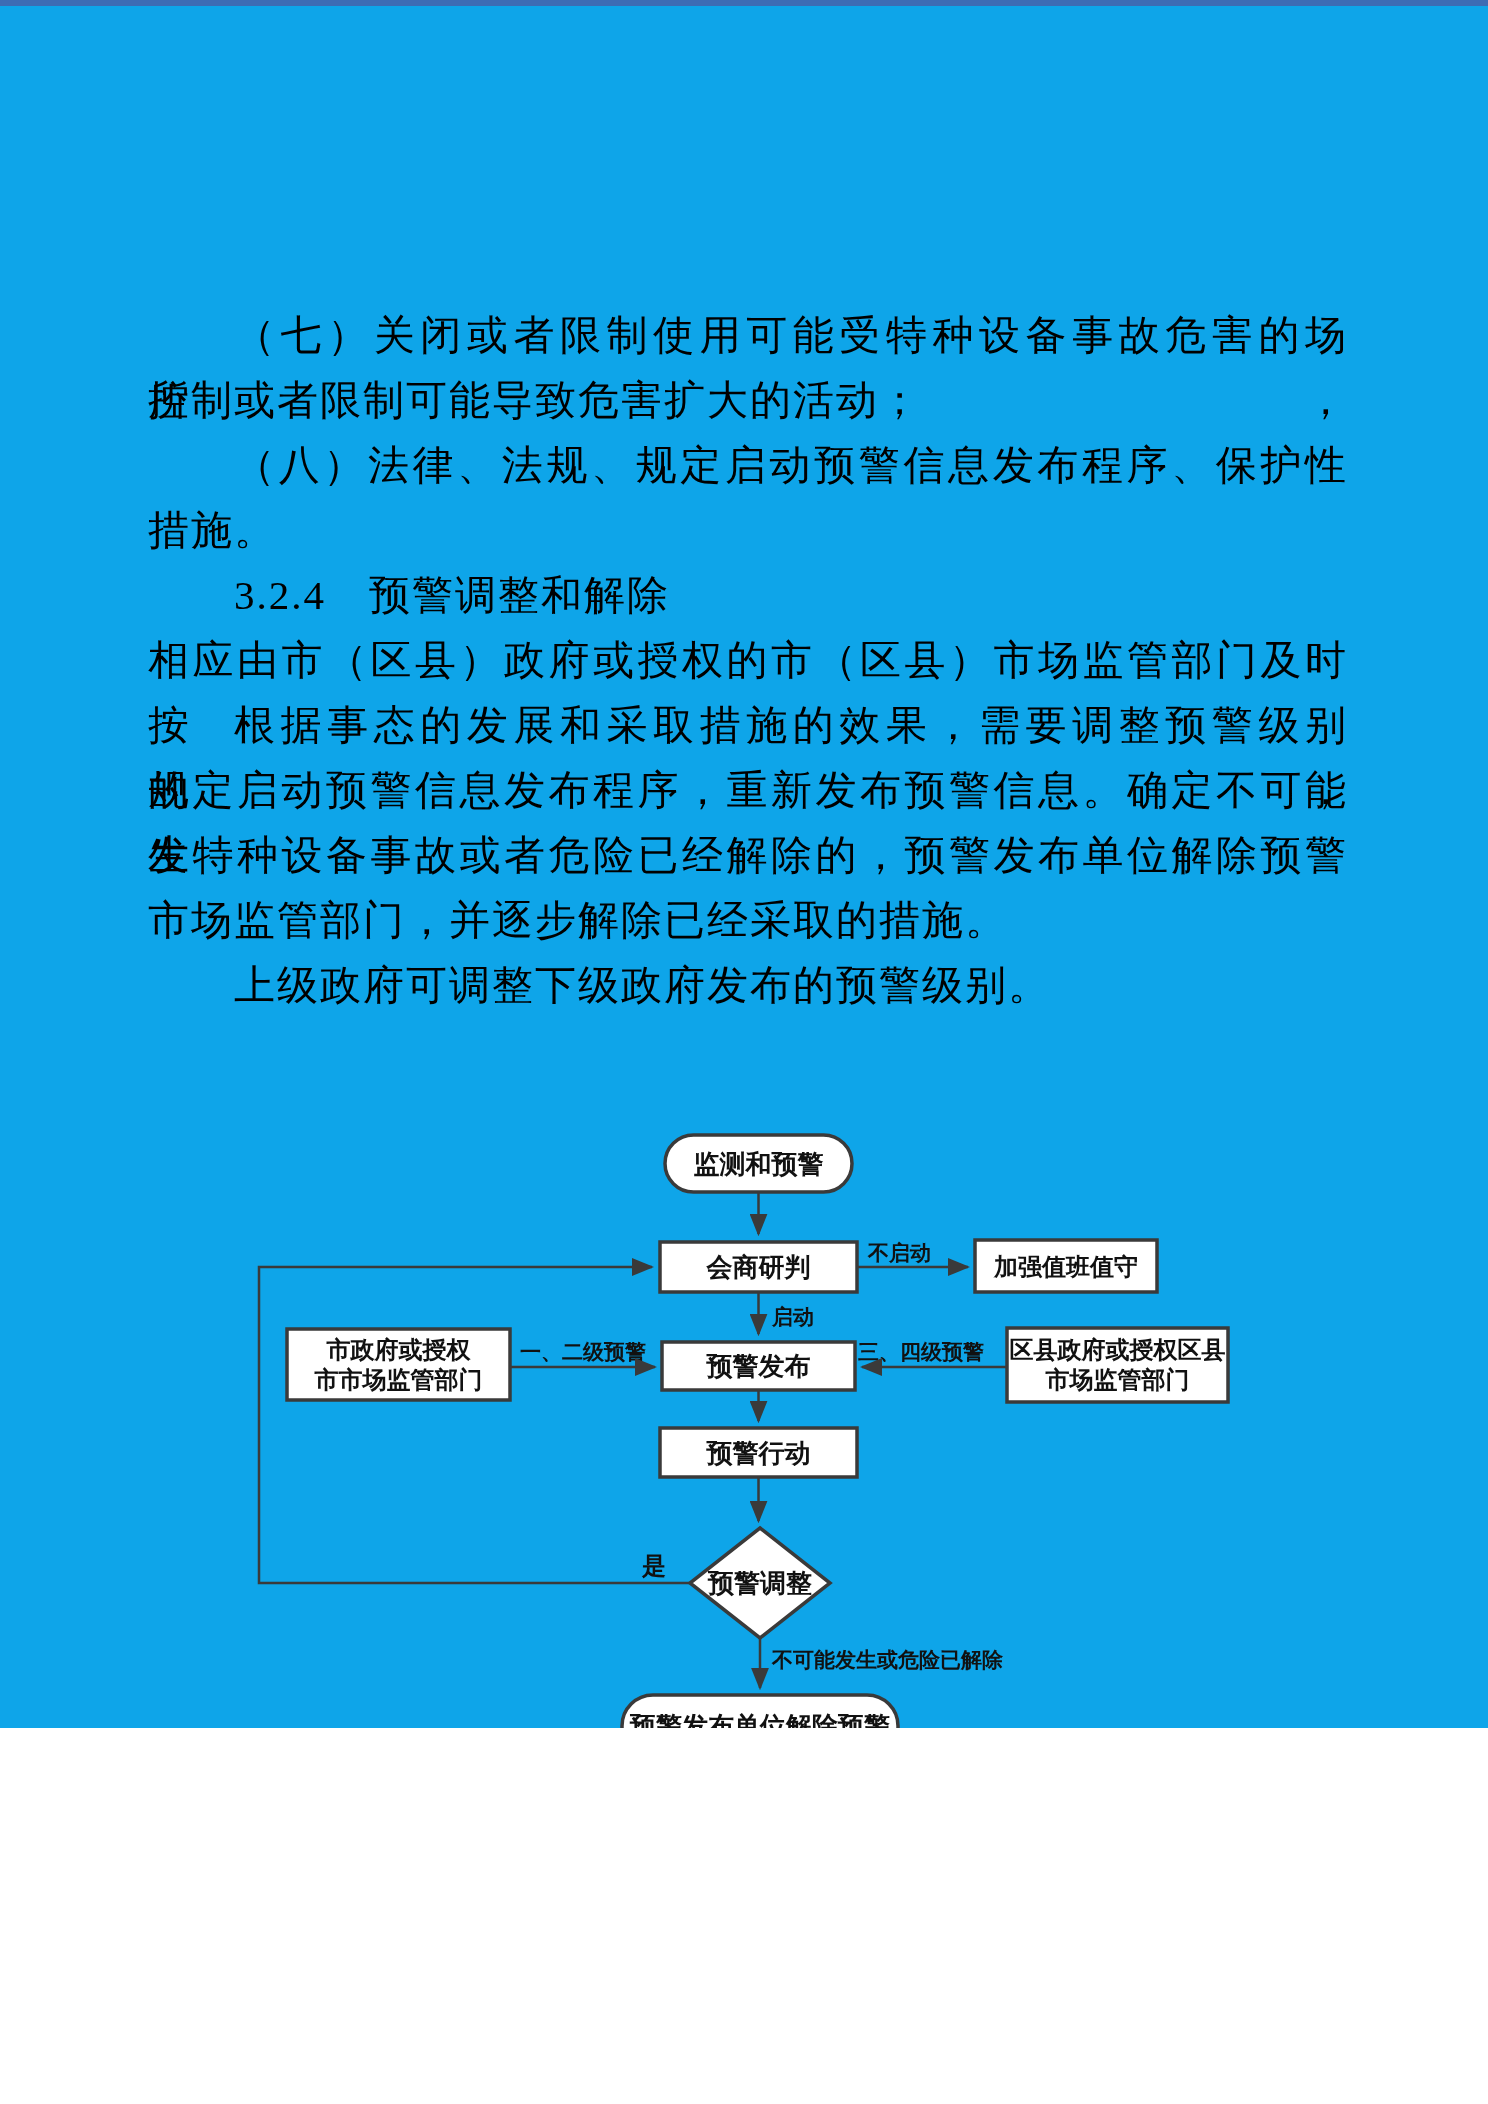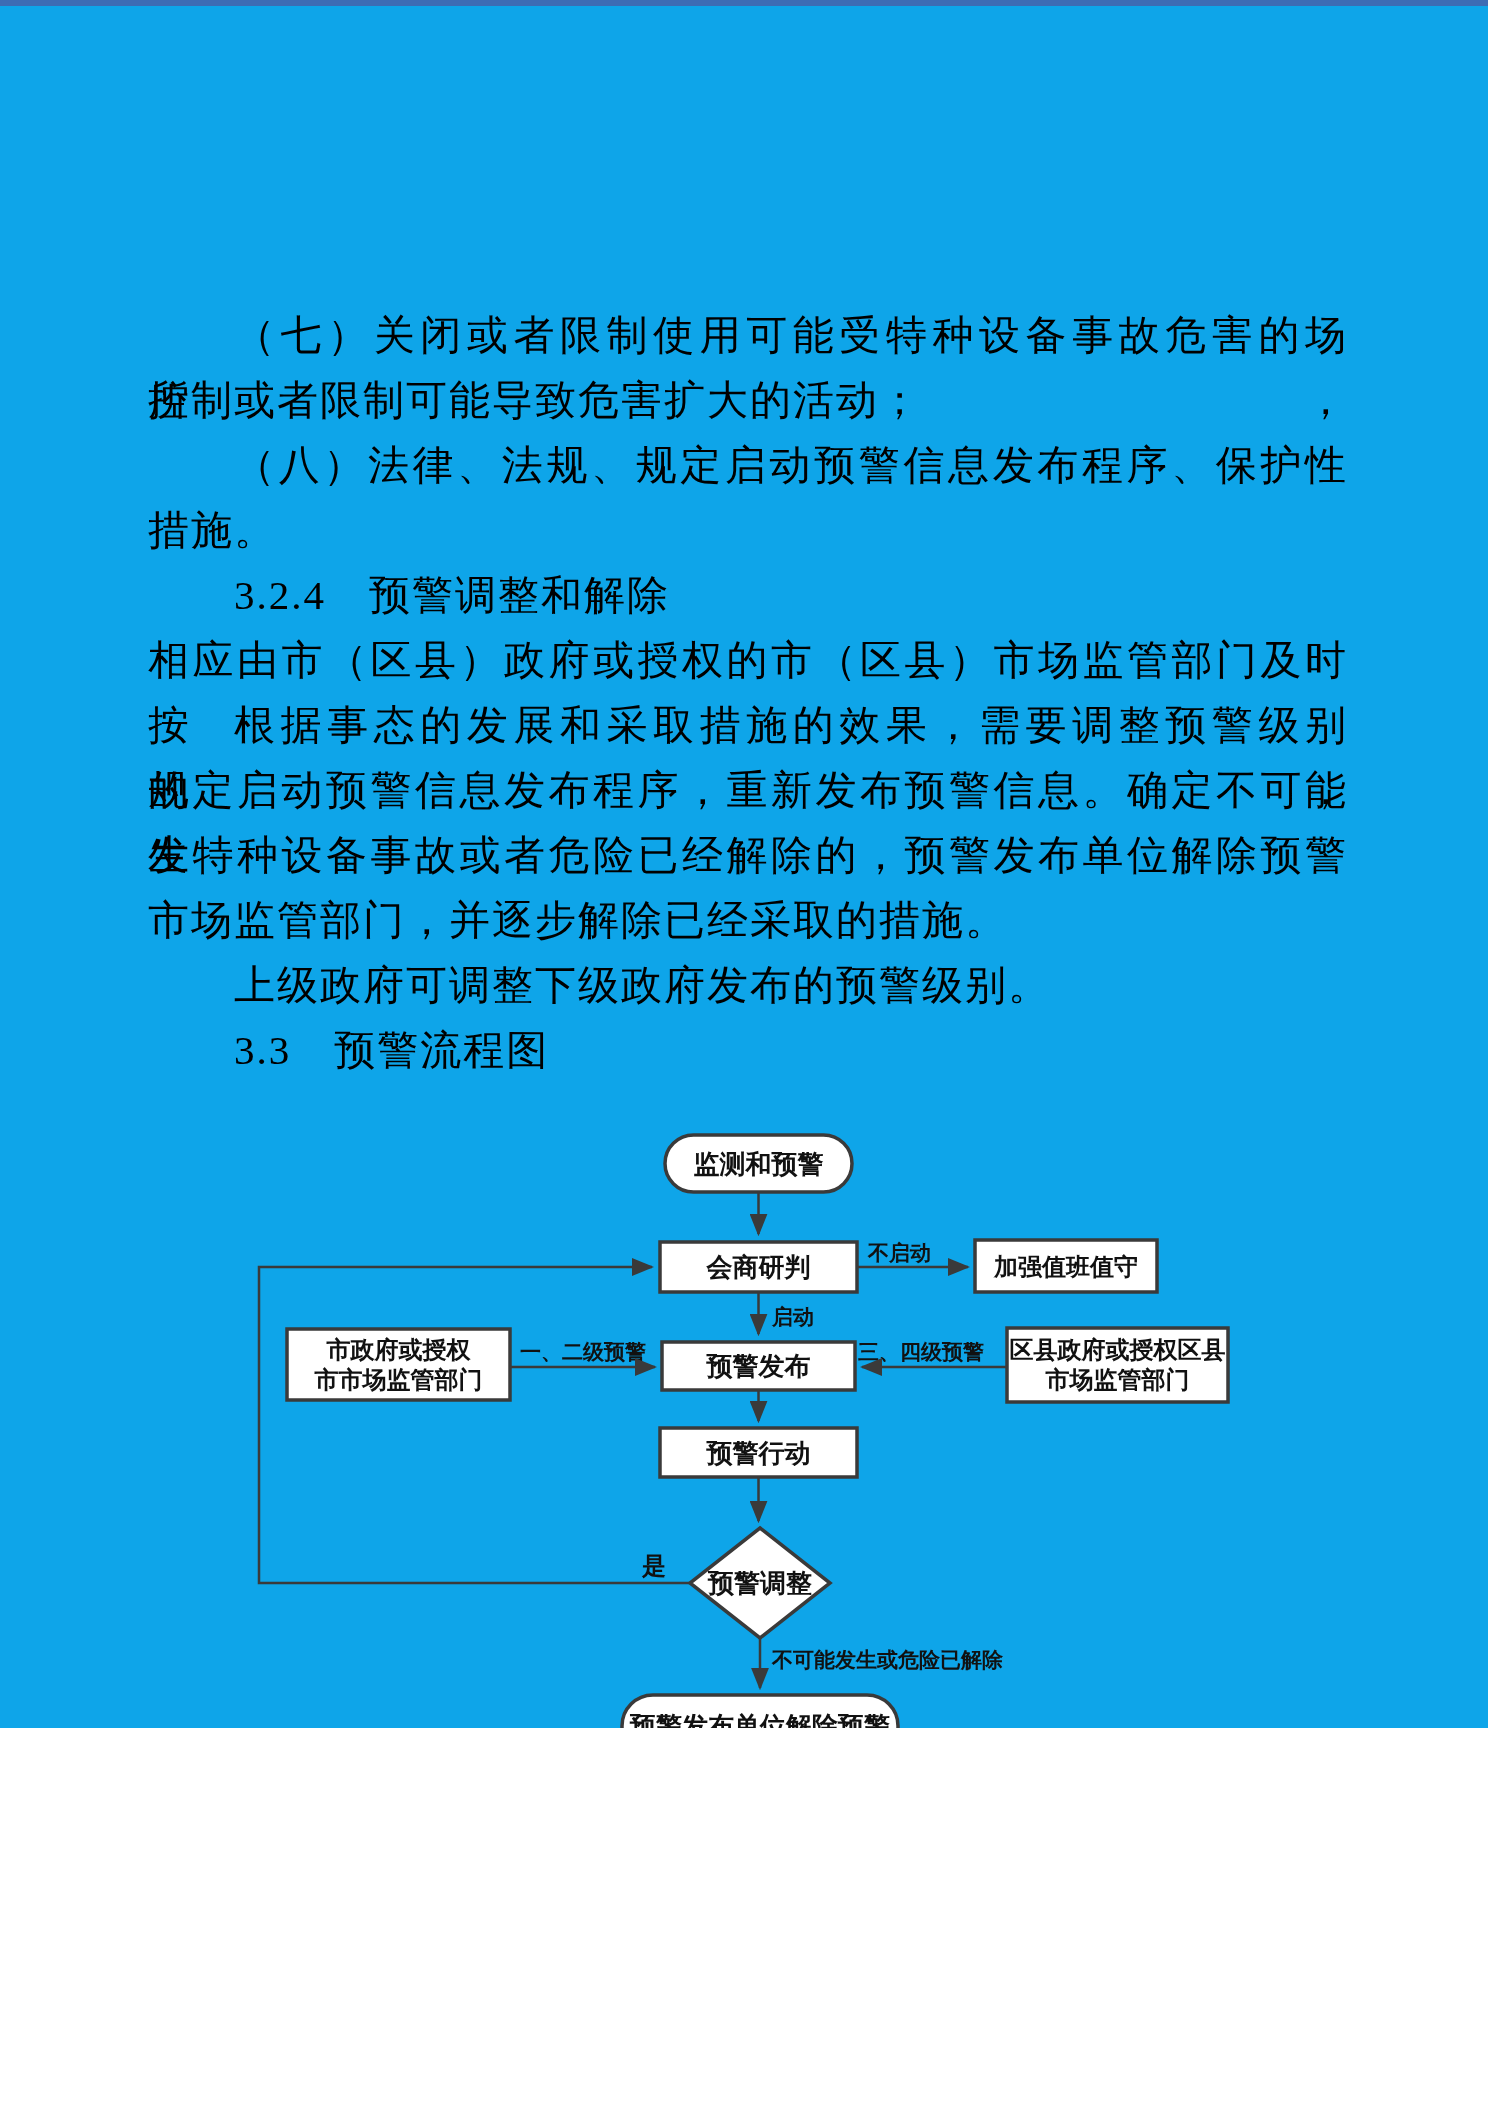--- a/index.html
+++ b/index.html
@@ -70,21 +70,20 @@
     <div class="line">控制或者限制可能导致危害扩大的活动；</div>
     <div class="line ind fill">（八）法律、法规、规定启动预警信息发布程序、保护性</div>
     <div class="line">措施。</div>
     <div class="line ind">3.2.4　预警调整和解除</div>
     <div class="line fill">相应由市（区县）政府或授权的市（区县）市场监管部门及时按</div>
     <div class="line ind fill">根据事态的发展和采取措施的效果，需要调整预警级别的，</div>
     <div class="line fill">规定启动预警信息发布程序，重新发布预警信息。确定不可能发</div>
     <div class="line fill">生特种设备事故或者危险已经解除的，预警发布单位解除预警</div>
     <div class="line">市场监管部门，并逐步解除已经采取的措施。</div>
     <div class="line ind">上级政府可调整下级政府发布的预警级别。</div>
-    <div class="line ind">3.3　预警流程图</div>
   </div>
 
   <svg class="flowchart" viewBox="0 0 1488 680">
     <defs>
       <marker id="arw" viewBox="0 0 10 8" refX="9" refY="4" markerWidth="9" markerHeight="7.2" orient="auto-start-reverse" markerUnits="strokeWidth">
         <path d="M0,0 L10,4 L0,8 Z" fill="#3a3a3a"></path>
       </marker>
     </defs>
 
     <polyline class="edge" points="690,463 259,463 259,147 652,147" marker-end="url(#arw)"></polyline>

